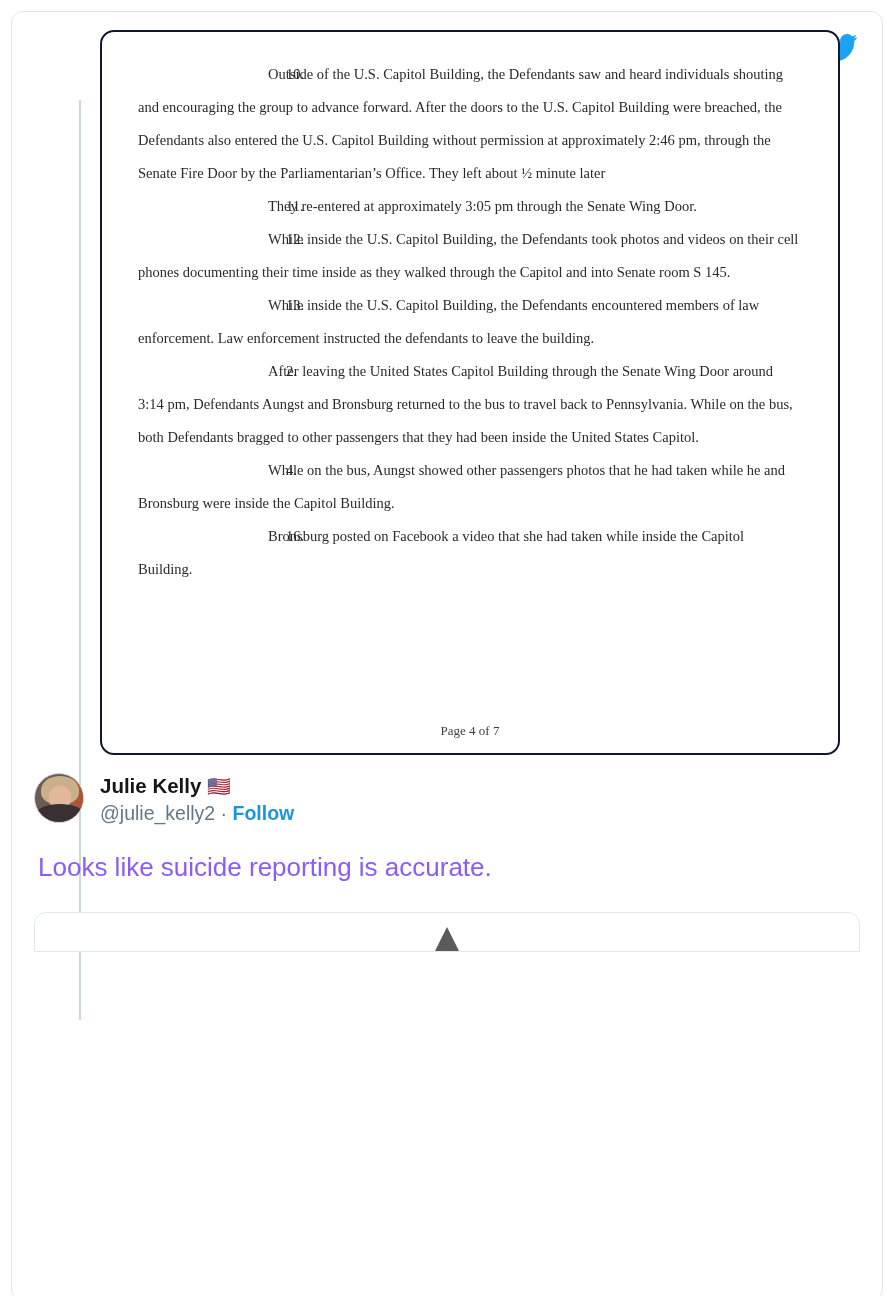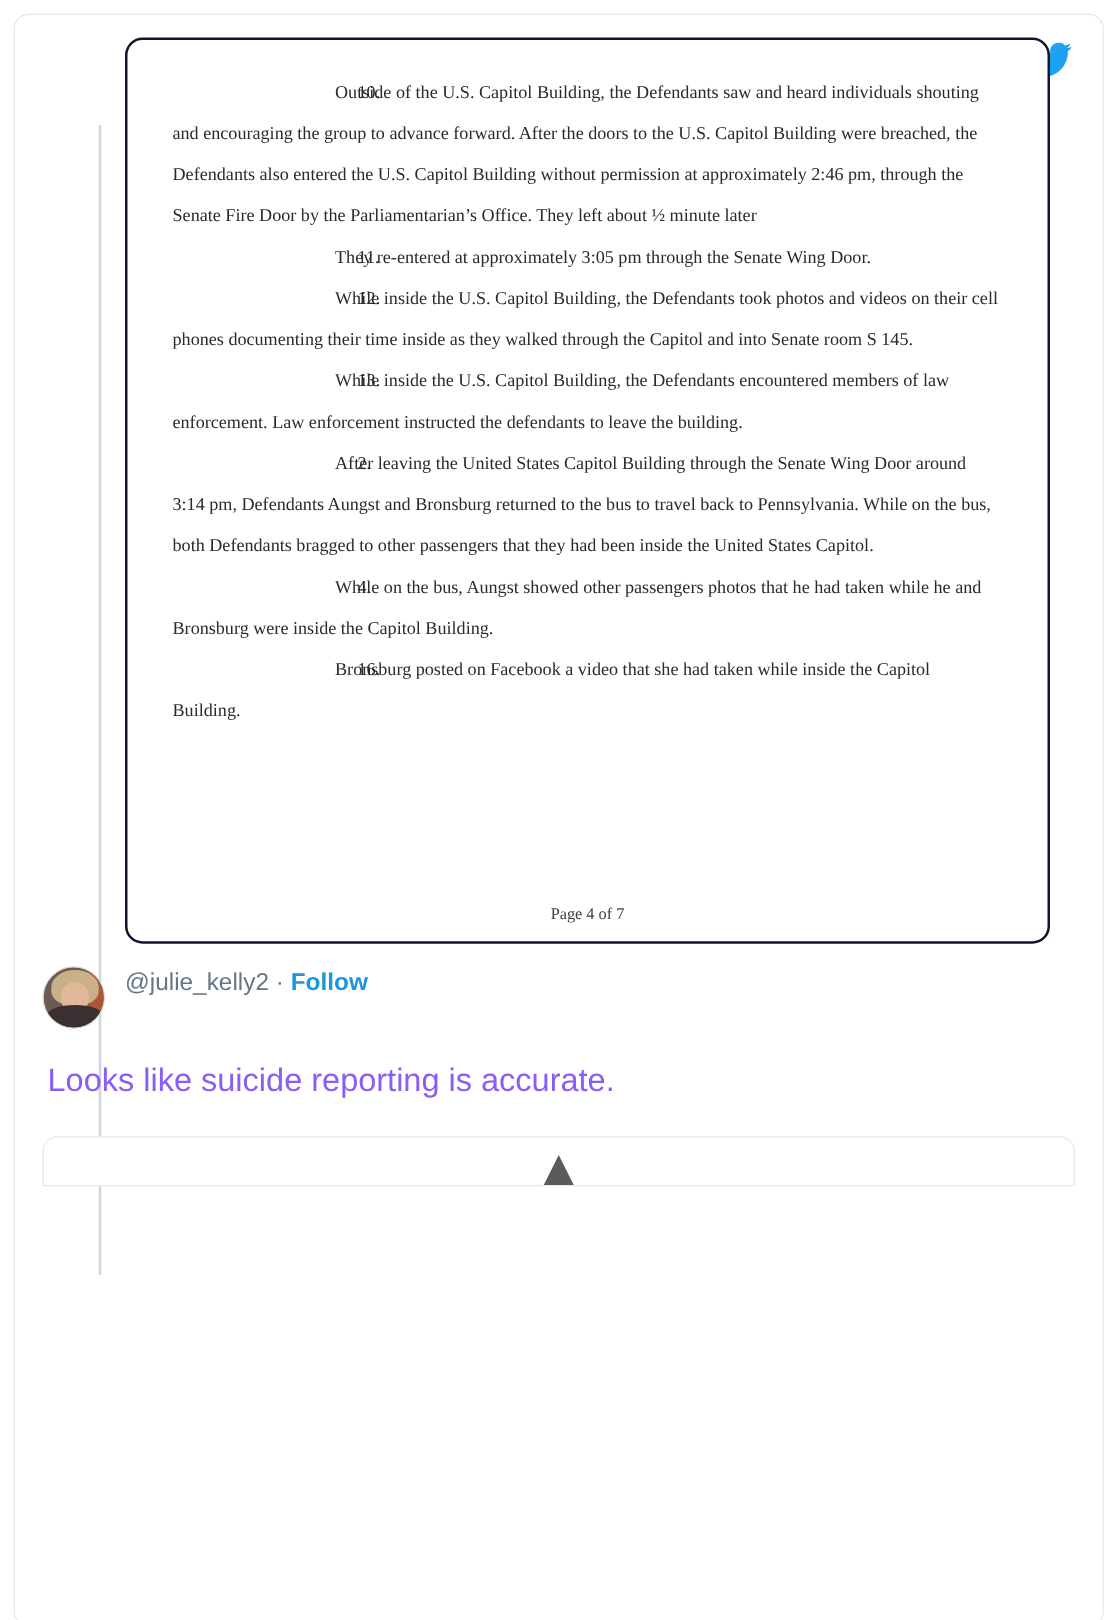--- a/index.html
+++ b/index.html
@@ -229,20 +229,24 @@
 
     <div class="main-tweet">
       <div class="main-head">
         <div class="avatar">
           <div class="bgl"></div>
           <div class="hair"></div>
           <div class="face"></div>
           <div class="body"></div>
         </div>
         <div class="mname-block">
+          <div class="mname">
+            <span>Julie Kelly</span>
+            <span class="flag">🇺🇸</span>
+          </div>
           <div class="mhandle">
             <span>@julie_kelly2</span>
             <span class="dot">·</span>
             <a class="follow" href="#">Follow</a>
           </div>
         </div>
       </div>
 
       <p class="main-text">Looks like suicide reporting is accurate.</p>
     </div>

